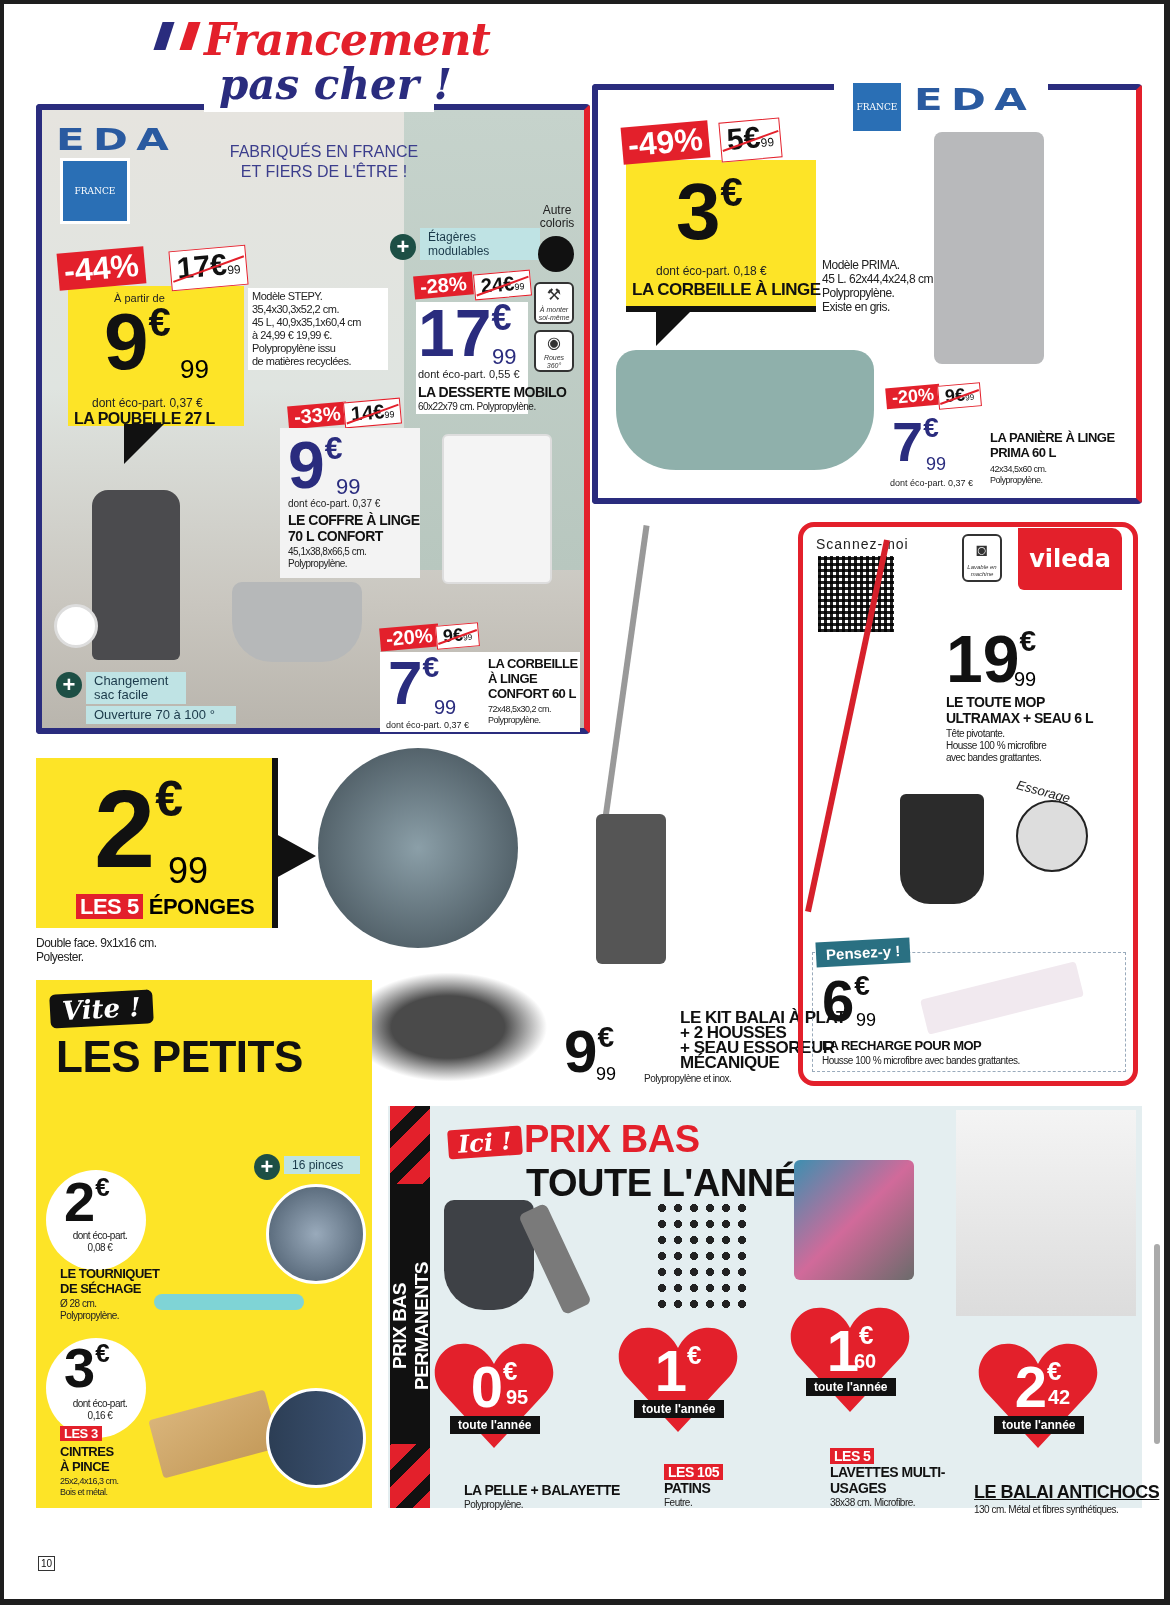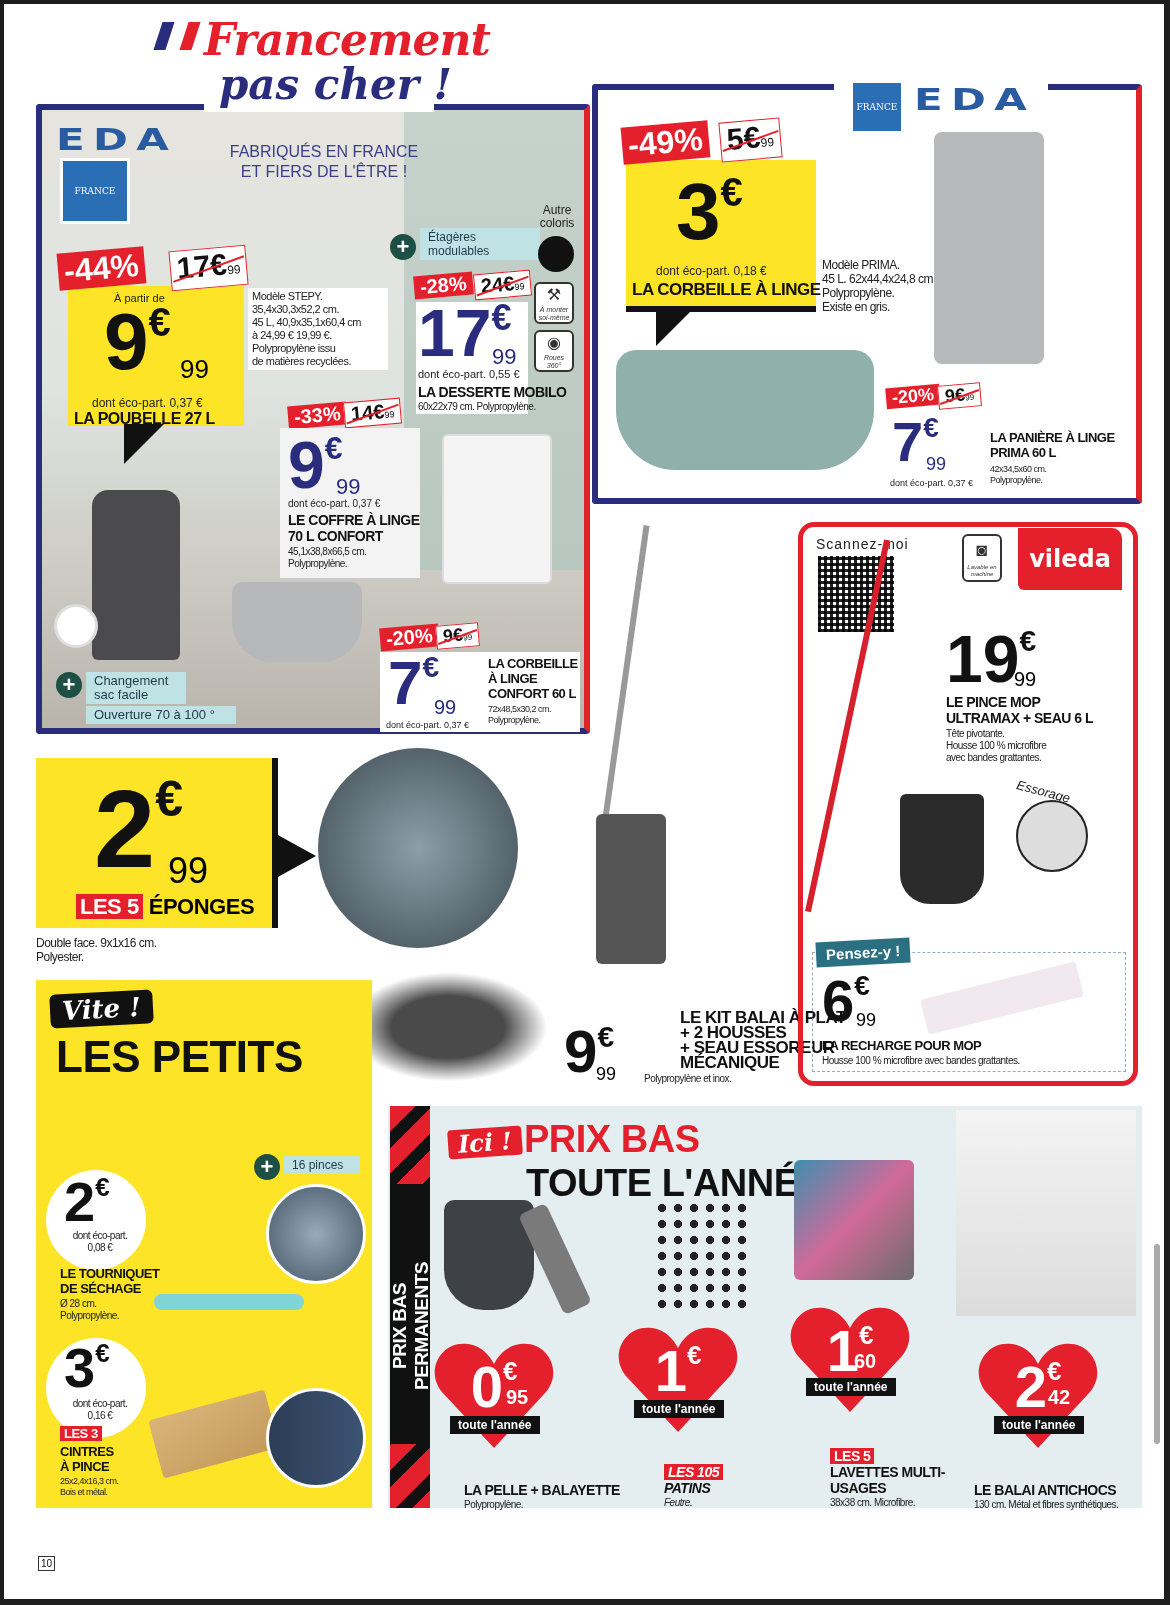--- a/index.html
+++ b/index.html
@@ -274,21 +274,21 @@
     <div style="font-size:6px;line-height:7px;">Lavable en machine</div>
   </div>
   <div class="abs" style="left:1014px;top:524px;width:104px;height:62px;background:#e3202b;border-radius:0 10px 0 6px;color:#fff;font-weight:bold;font-size:24px;text-align:center;line-height:62px;font-family:'DejaVu Sans',sans-serif;">vileda</div>
   <div class="abs" style="left:880px;top:536px;width:6px;height:380px;background:#d6202b;transform:rotate(12deg);transform-origin:top;"></div>
 
   <div class="abs bigp" style="left:942px;top:622px;font-size:66px;">
     <span>19</span><span class="eur" style="font-size:30px;vertical-align:top;">€</span>
   </div>
   <div class="abs" style="left:1010px;top:664px;font-size:20px;">99</div>
   <div class="abs pname cond" style="left:942px;top:690px;font-size:14px;line-height:16px;">
-    <div>LE PINCE MOP</div>
+    <div>LE TOUTE MOP</div>
     <div>ULTRAMAX + SEAU 6 L</div>
   </div>
   <div class="abs pdesc cond" style="left:942px;top:724px;font-size:10px;line-height:12px;">
     <div>Tête pivotante.</div>
     <div>Housse 100 % microfibre</div>
     <div>avec bandes grattantes.</div>
   </div>
   <div class="abs" style="left:896px;top:790px;width:84px;height:110px;background:#2b2b2b;border-radius:6px 6px 30px 30px;"></div>
   <div class="abs" style="left:1012px;top:780px;font-size:13px;font-style:italic;transform:rotate(15deg);color:#222;">Essorage</div>
   <div class="abs" style="left:1012px;top:796px;width:72px;height:72px;border:2px solid #222;border-radius:50%;background:#ddd;"></div>
@@ -394,31 +394,31 @@
       </svg>
     <div class="hp"><span>2</span><sup>€</sup></div>
     <div class="hc" style="left:70px;top:46px;">42</div>
     <div class="abs tag-black" style="left:16px;top:76px;">toute l'année</div>
   </div>
 
   <div class="abs" style="left:460px;top:1478px;">
     <div class="pname cond" style="font-size:14px;">LA PELLE + BALAYETTE</div>
     <div class="pdesc cond" style="font-size:10px;">Polypropylène.</div>
   </div>
-  <div class="abs" style="left:660px;top:1460px;font-style:italic;">
+  <div class="abs" style="left:660px;top:1460px;">
     <div class="cond" style="font-size:14px;"><span class="red-label">LES 105</span></div>
     <div class="pname cond" style="font-size:14px;">PATINS</div>
     <div class="pdesc cond" style="font-size:10px;">Feutre.</div>
   </div>
   <div class="abs" style="left:826px;top:1444px;width:120px;">
     <div class="cond" style="font-size:14px;"><span class="red-label">LES 5</span></div>
     <div class="pname cond" style="font-size:14px;line-height:16px;">LAVETTES MULTI-USAGES</div>
     <div class="pdesc cond" style="font-size:10px;">38x38 cm. Microfibre.</div>
   </div>
   <div class="abs" style="left:970px;top:1478px;">
-    <div class="pname cond" style="font-size:14px;">LE BALAI ANTICHOCS</div>
+    <div class="pname cond" style="font-size:18px;text-decoration:underline;">LE BALAI ANTICHOCS</div>
     <div class="pdesc cond" style="font-size:10px;">130 cm. Métal et fibres synthétiques.</div>
   </div>
 
   <div class="abs" style="left:34px;top:1552px;border:1px solid #333;font-size:10px;padding:1px 2px;color:#111;">10</div>
 
   <div class="abs" style="left:1150px;top:1240px;width:6px;height:200px;background:#aaa;border-radius:3px;"></div>
 </div>
 
 </body></html>

